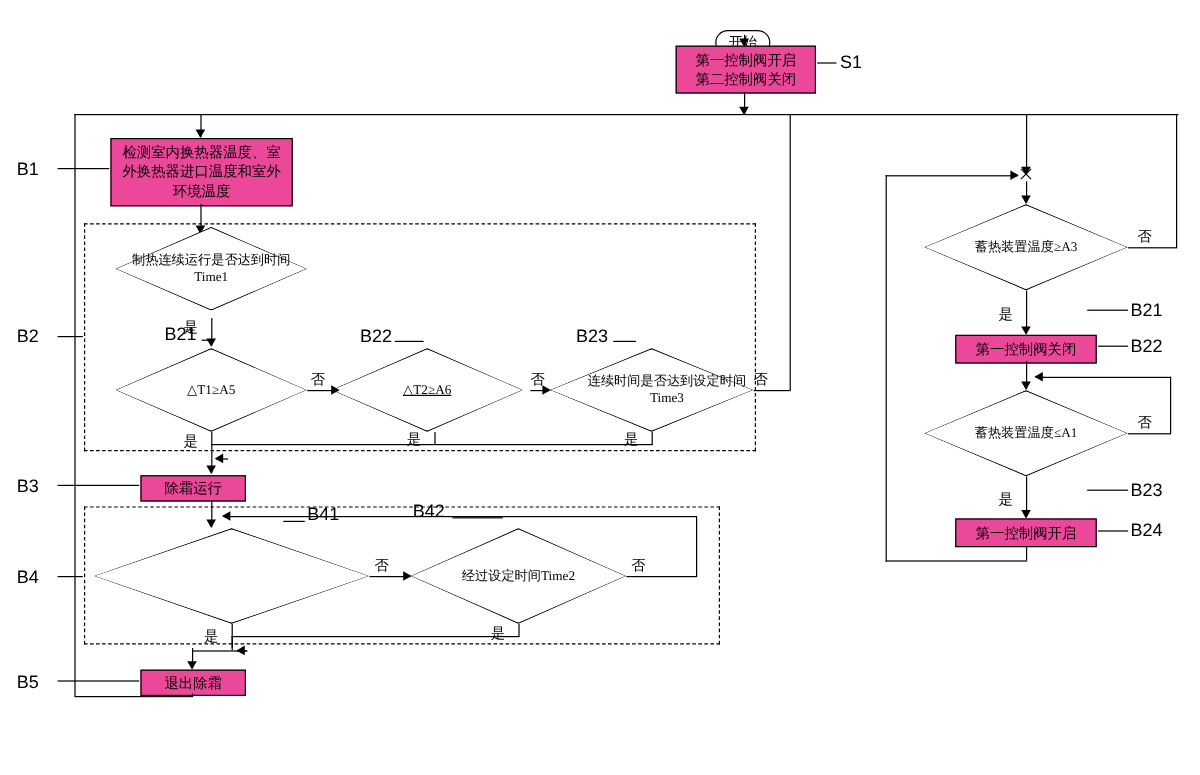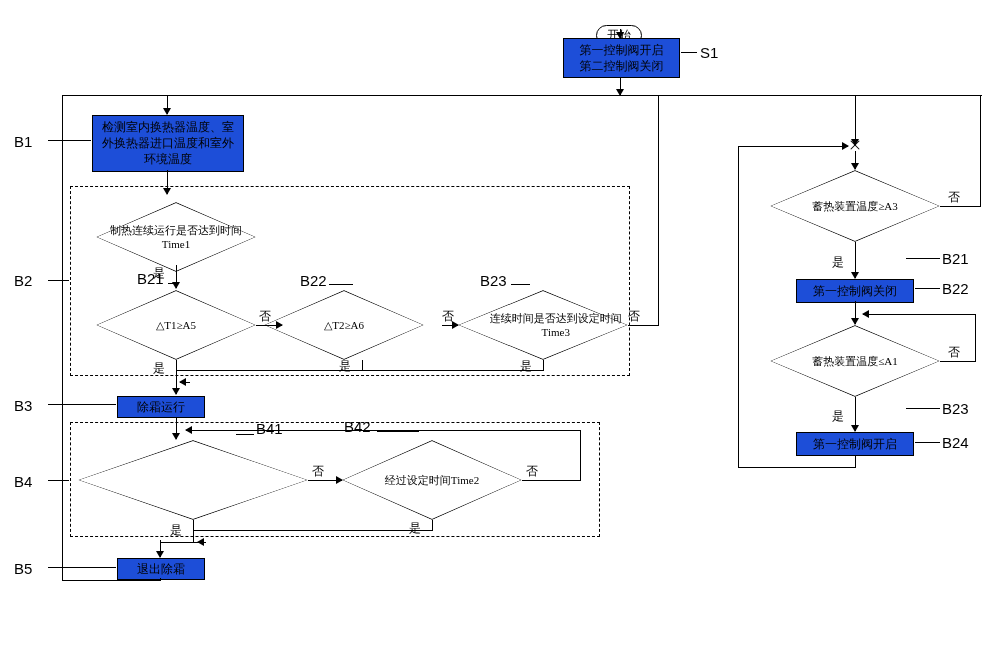--- a/index.html
+++ b/index.html
@@ -11,21 +11,21 @@
   border-radius: 11px;
   padding: 1px 10px;
   font-size: 12px; text-align: center;
   background: #fff;
 }
 .rect {
   position: absolute;
   border: 1px solid #000;
   font-size: 12px;
   text-align: center;
-  background: #1d4ed8;
+  background: #ec4899;
   padding: 3px 6px;
   line-height: 1.35;
 }
 
 
 .hline { position: absolute; height: 1px; background: #000; }
 .vline { position: absolute; width: 1px; background: #000; }
 .arrow-down::after {
   content: ""; position: absolute;
   left: -4px; bottom: -1px;
@@ -128,36 +128,36 @@
 </div>
 <div class="hline" style="left:48px; top:140px; width:43px;"></div>
 <div class="label" style="left:14px; top:133px;">B1</div>
 
 <div class="vline arrow-down" style="left:167px; top:170px; height:24px;"></div>
 
 <div class="dashed-box" style="left:70px; top:186px; width:560px; height:190px;"></div>
 <div class="hline" style="left:48px; top:280px; width:21px;"></div>
 <div class="label" style="left:14px; top:272px;">B2</div>
 
-<div class="dwrap" style="left:96px; top:202px; width:160px; height:70px;align-items:center;">
+<div class="dwrap" style="left:96px; top:189px; width:160px; height:70px;align-items:center;">
   <div class="dborder"></div>
   <div class="dtext">制热连续运行是否达到时间Time1</div>
 </div>
 
 <div class="yn" style="left:153px; top:265px;">是</div>
 <div class="vline arrow-down" style="left:176px; top:265px; height:23px;"></div>
 
 <div class="dwrap" style="left:96px; top:290px; width:160px; height:70px;">
   <div class="dborder"></div>
   <div class="dtext">△T1≥A5</div>
 </div>
 <div class="label" style="left:137px; top:270px;">B21</div>
 <div class="hline" style="left:168px; top:283px; width:6px;"></div>
 
-<div class="dwrap" style="left:264px; top:290px; width:160px; height:70px;">
+<div class="dwrap" style="left:276px; top:290px; width:160px; height:70px;text-decoration:underline;">
   <div class="dborder"></div>
   <div class="dtext">△T2≥A6</div>
 </div>
 <div class="label" style="left:300px; top:272px;">B22</div>
 <div class="hline" style="left:329px; top:284px; width:24px;"></div>
 
 <div class="dwrap" style="left:458px; top:290px; width:170px; height:70px;justify-content:flex-end;">
   <div class="dborder"></div>
   <div class="dtext">连续时间是否达到设定时间Time3</div>
 </div>

